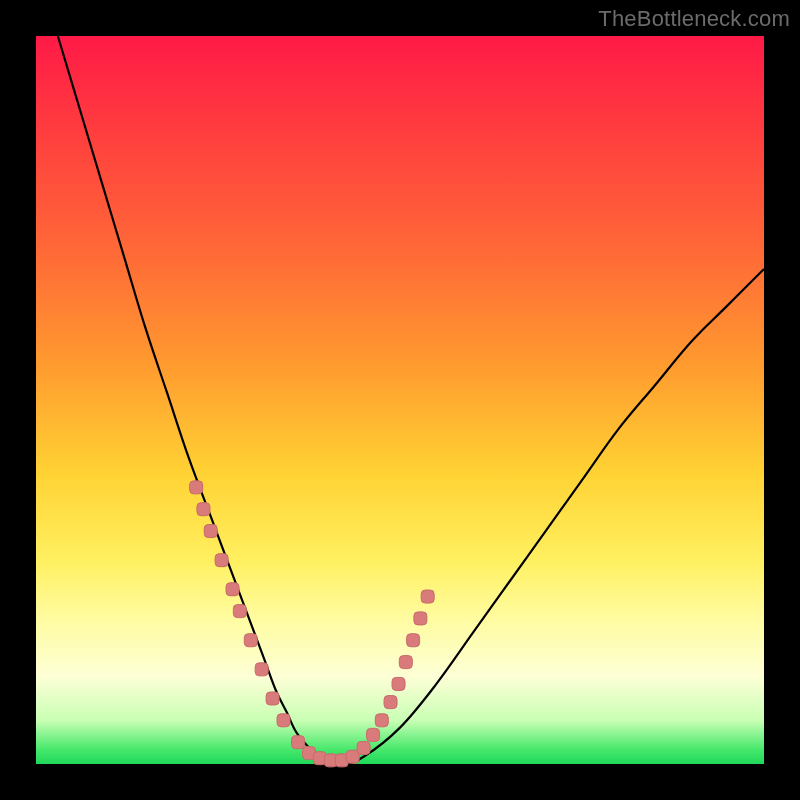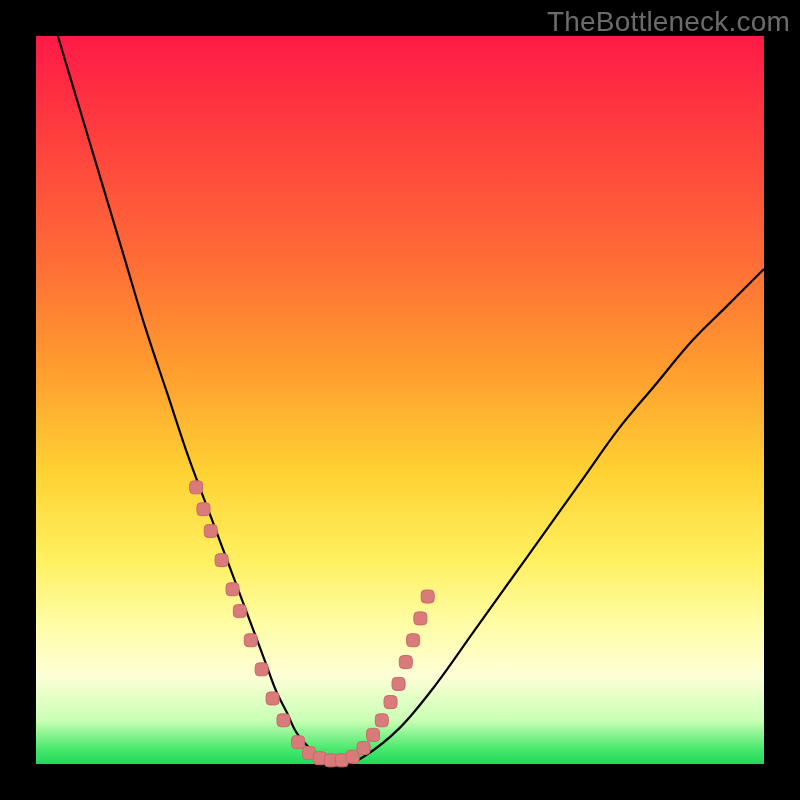--- a/index.html
+++ b/index.html
@@ -38,21 +38,21 @@
       #c9ffb4 94%,
       #47e86c 98%,
       #1fd85a 100%
     );
   }
   .watermark {
     position: absolute;
     top: 6px;
     right: 10px;
     color: #6b6b6b;
-    font-size: 28px;
+    font-size: 22px;
     font-weight: 500;
     letter-spacing: 0.2px;
     user-select: none;
   }
   svg.curve-layer {
     position: absolute;
     left: 0; top: 0;
     width: 728px;
     height: 728px;
     overflow: visible;

